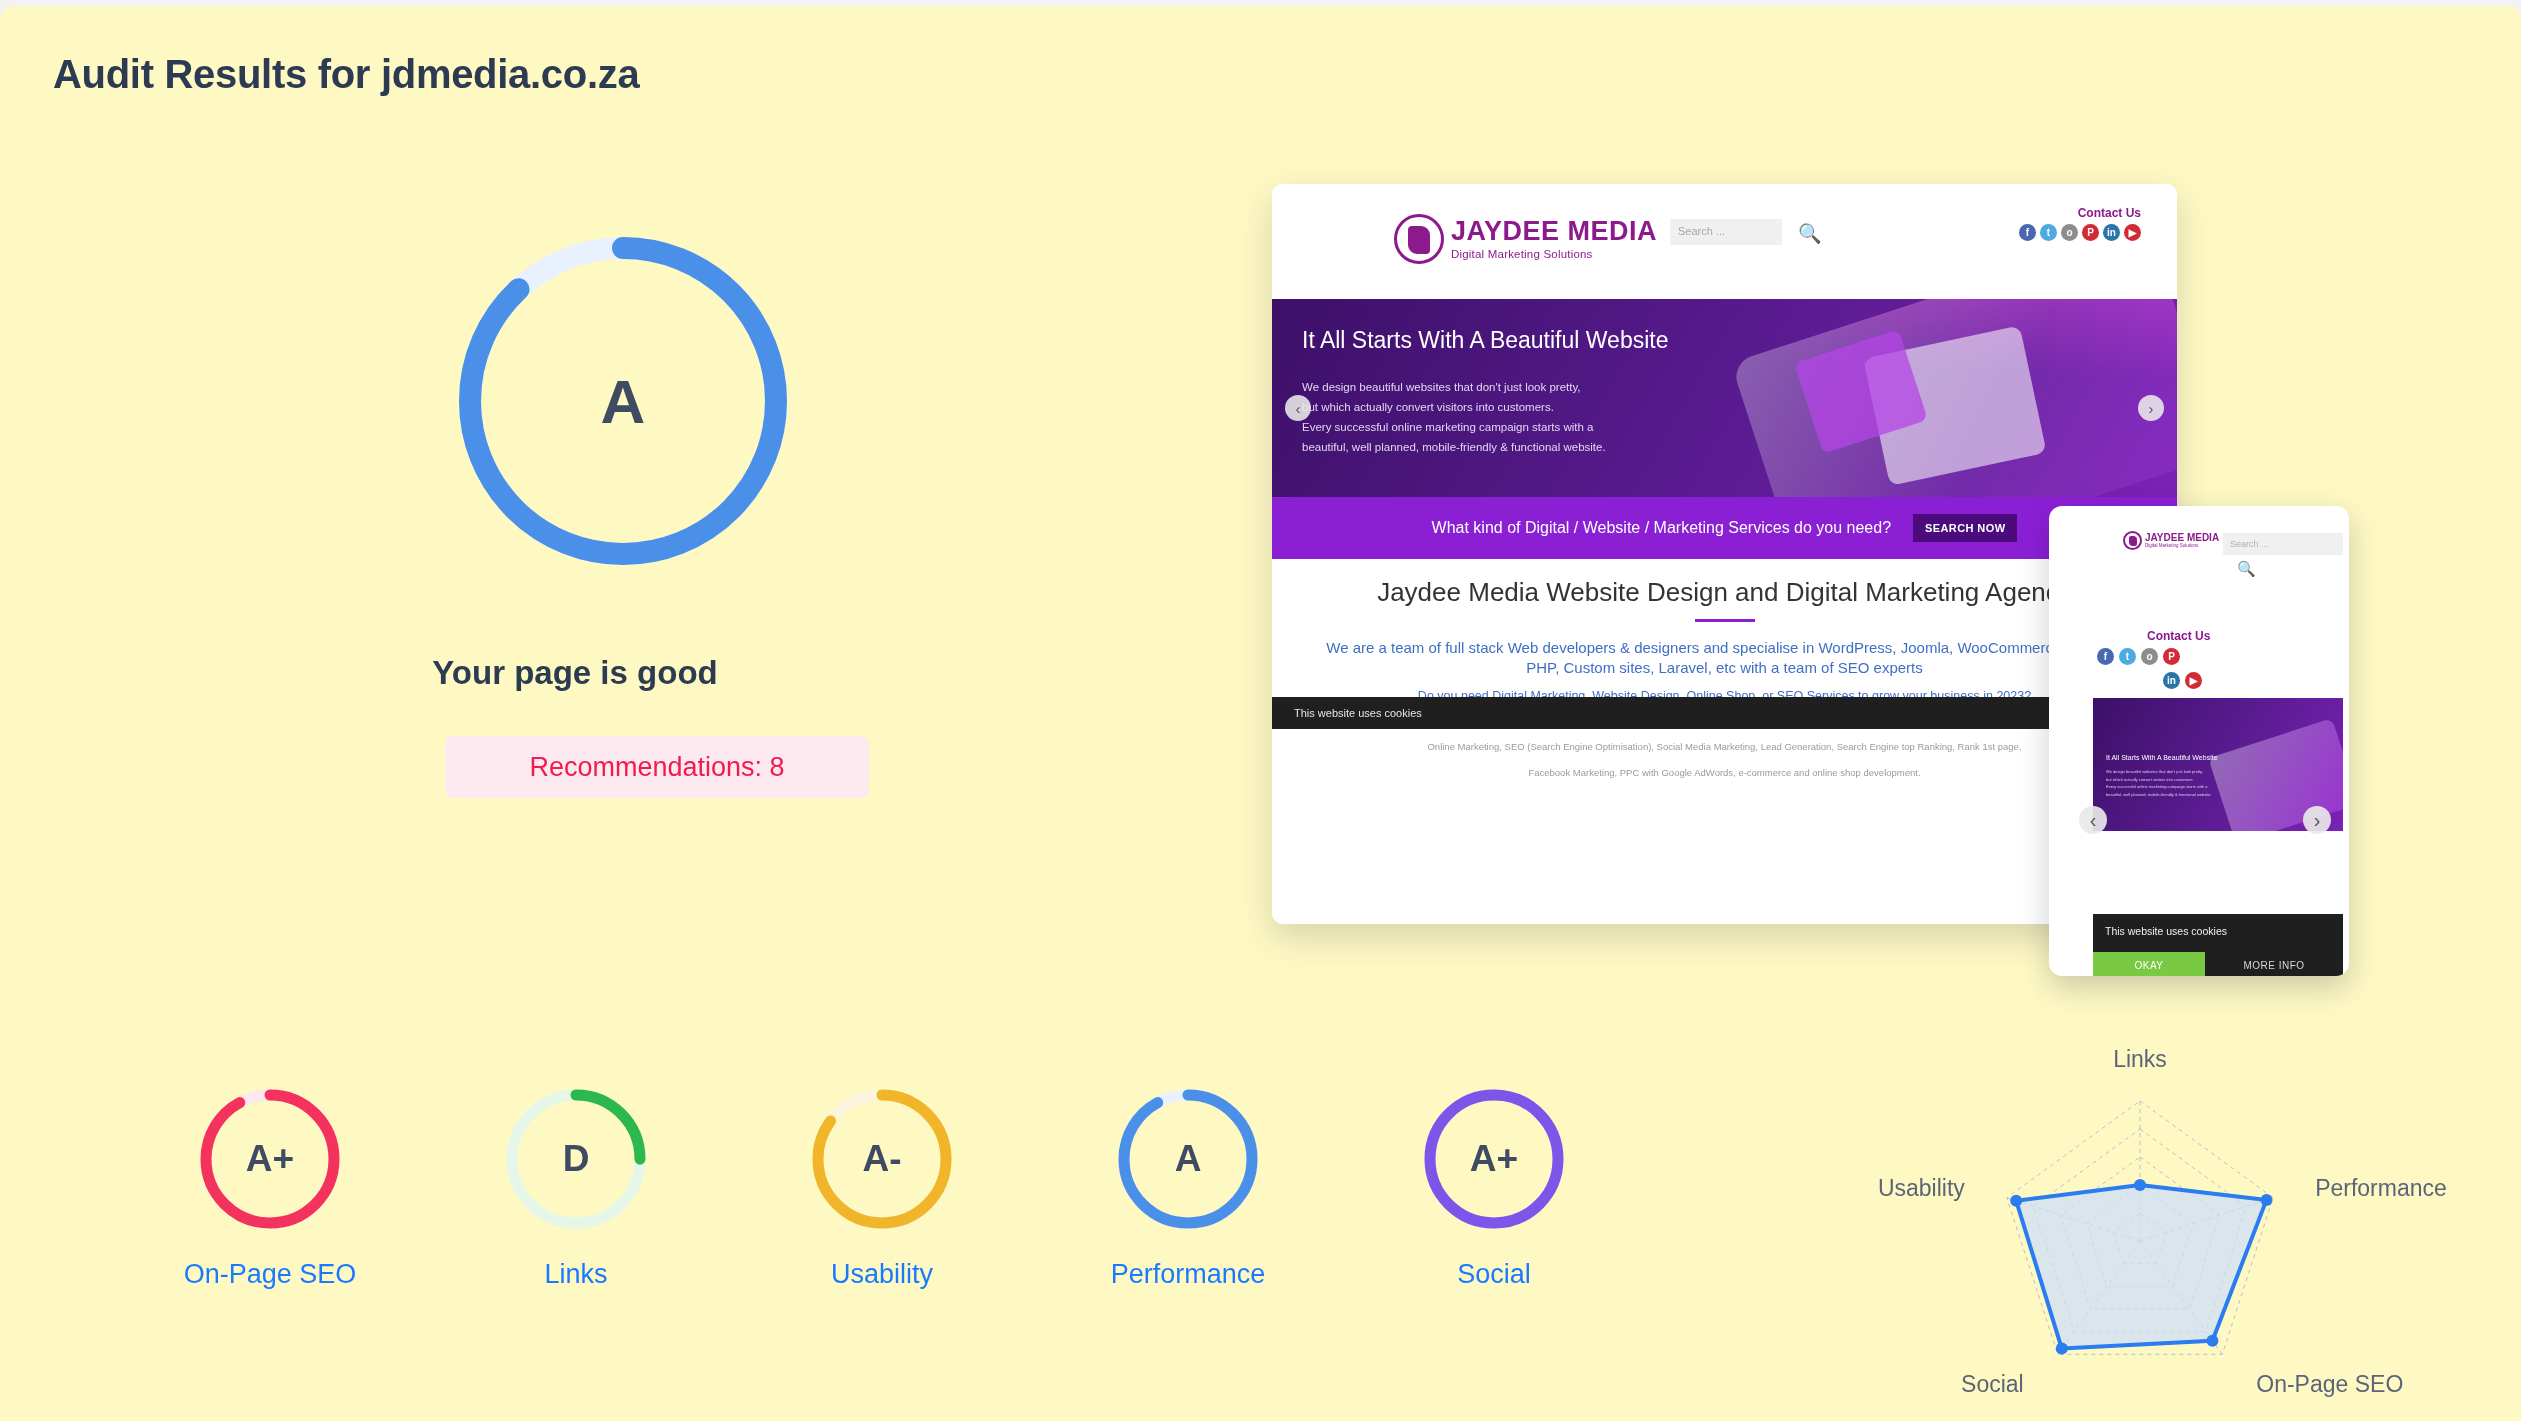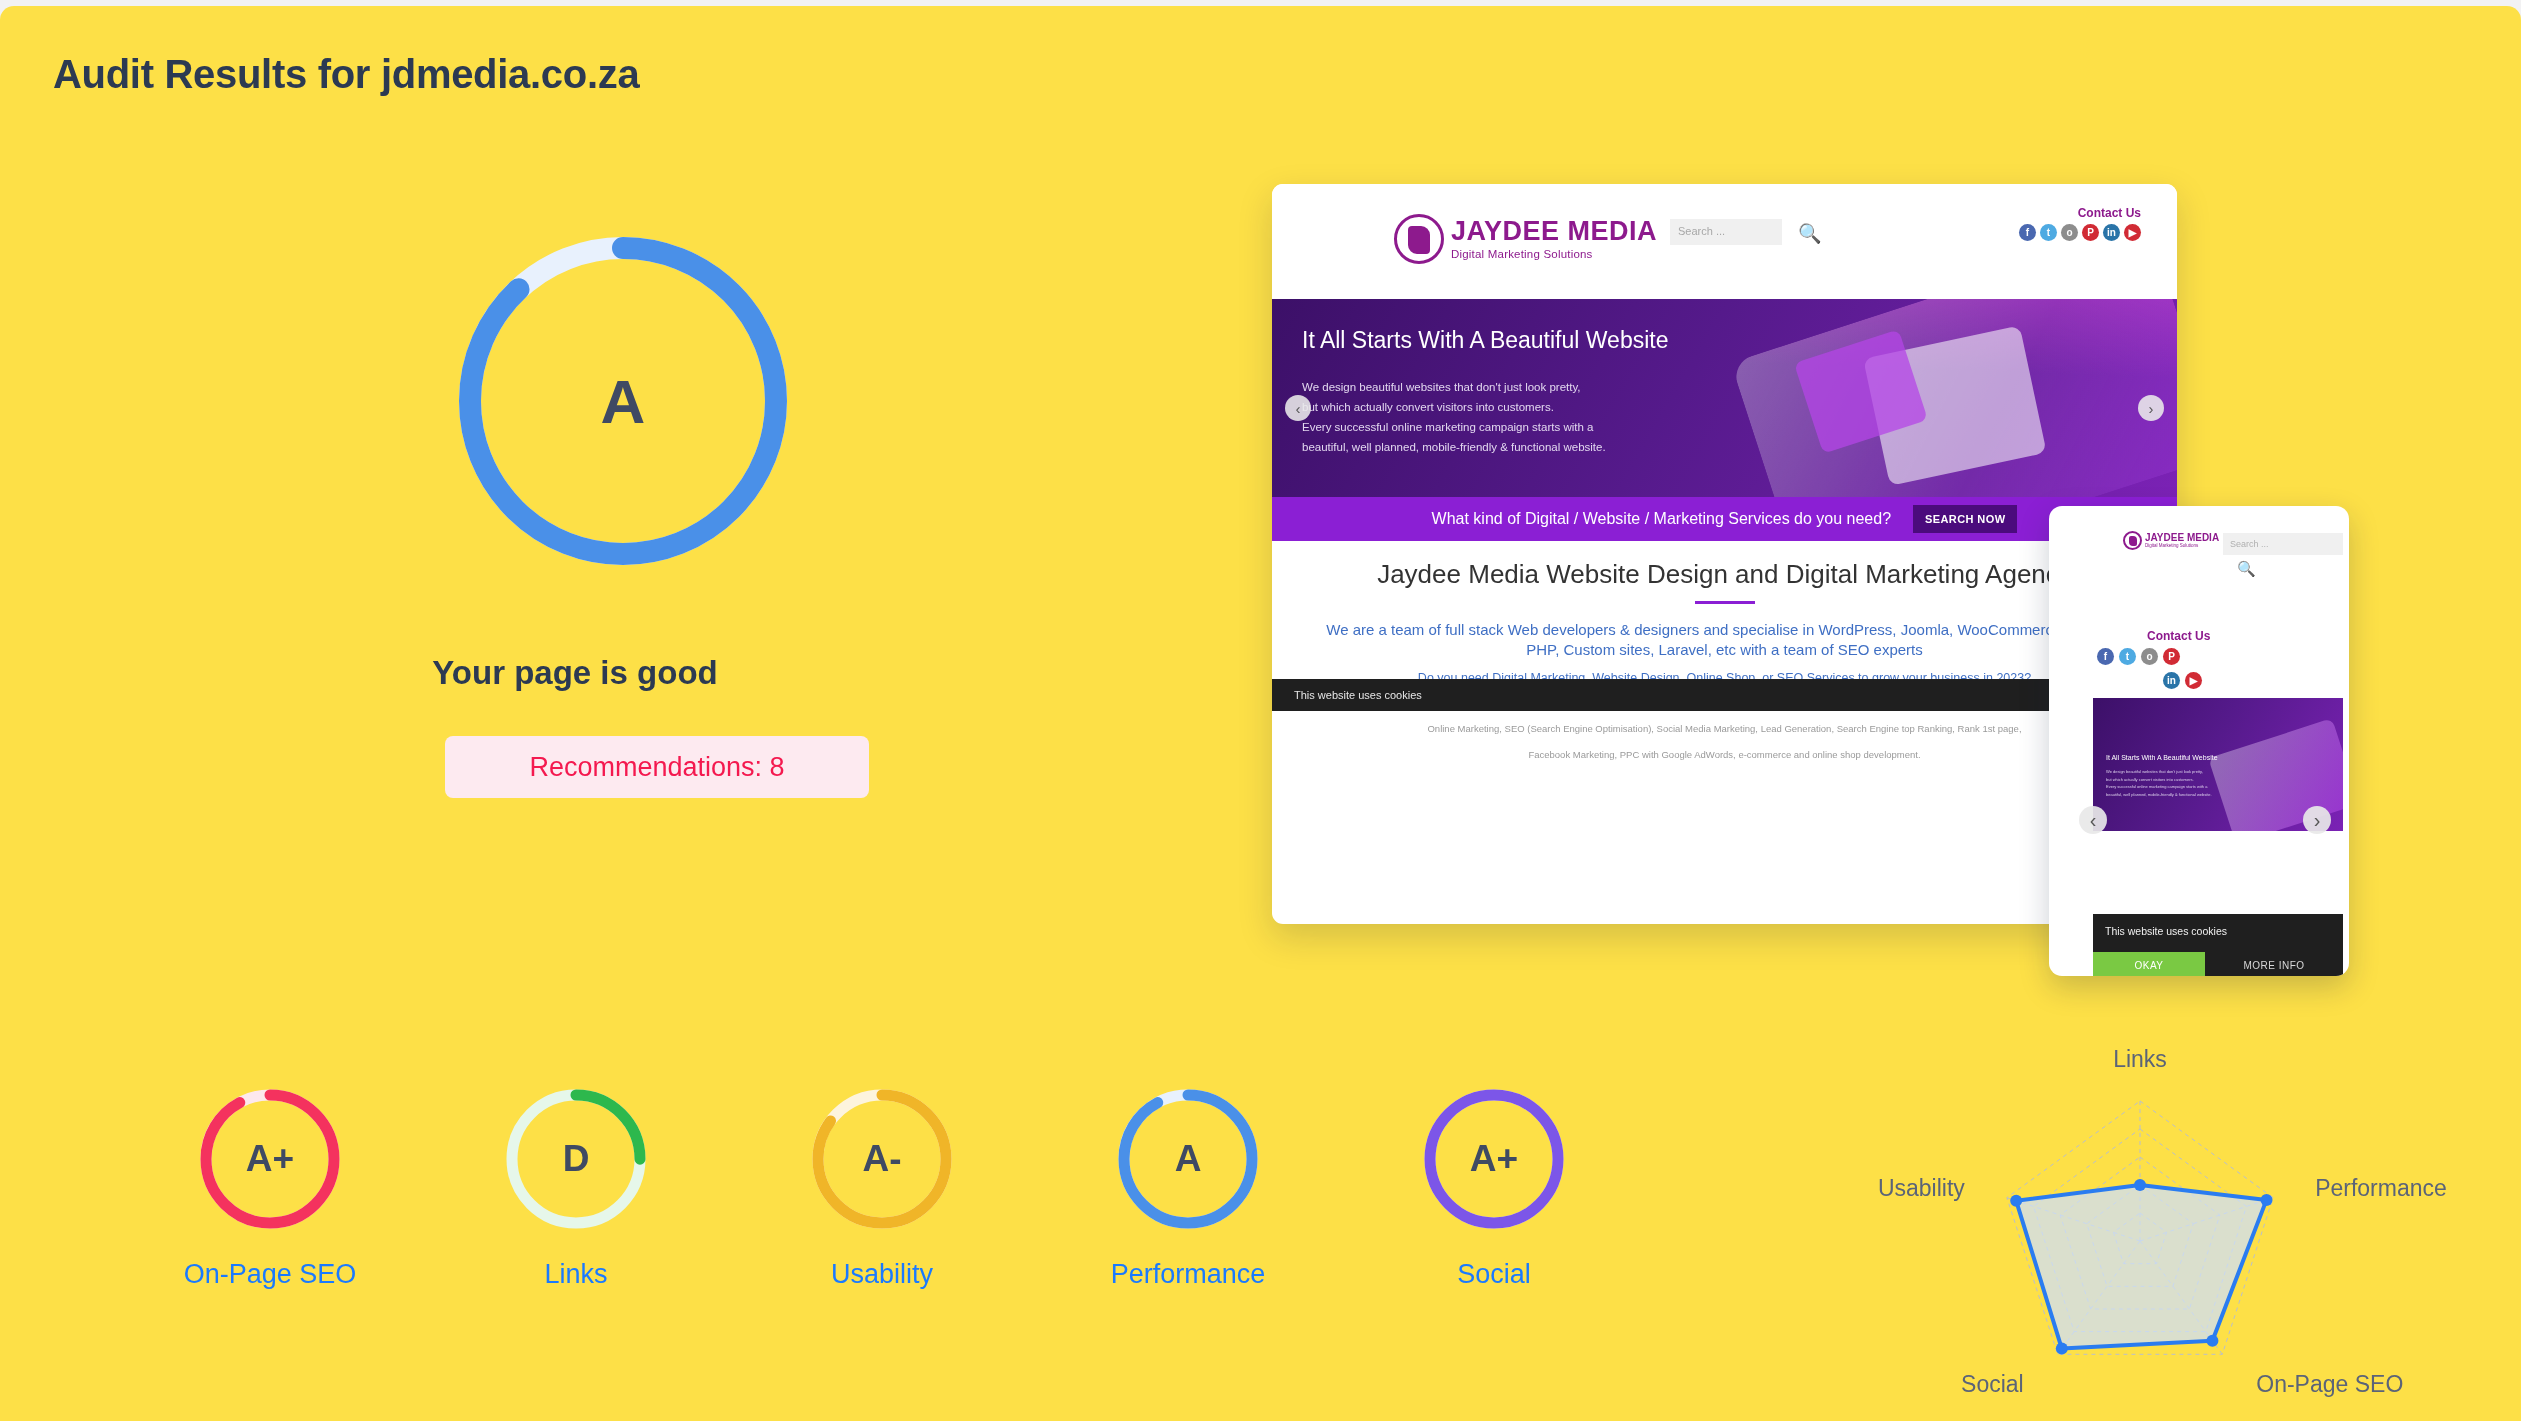--- a/index.html
+++ b/index.html
@@ -6,21 +6,21 @@
   html, body {
     width: 2521px; height: 1421px;
     background: #f2f2f3;
     font-family: "Liberation Sans", sans-serif;
     overflow: hidden;
   }
   .page-card {
     position: absolute;
     left: 0; top: 6px;
     width: 2521px; height: 1415px;
-    background: #fde047;
+    background: #fef9c3;
     border-top-left-radius: 14px;
     border-top-right-radius: 14px;
   }
   .page-title {
     position: absolute;
     left: 53px; top: 46px;
     font-size: 40px; font-weight: bold;
     color: #2c3a52;
     letter-spacing: -0.3px;
   }
@@ -133,21 +133,21 @@
     border-radius: 8px;
   }
   .hero-arrow {
     position: absolute; top: 96px; width: 26px; height: 26px; border-radius: 50%;
     background: rgba(235,235,235,0.88); color: #555;
     display: flex; align-items: center; justify-content: center; font-size: 15px;
   }
   .hero-arrow.left { left: 13px; }
   .hero-arrow.right { right: 13px; }
   .pd-cta {
-    height: 44px; background: #8b1fd4;
+    height: 62px; background: #8b1fd4;
     display: flex; align-items: center; justify-content: center; gap: 22px;
   }
   .pd-cta-text { font-size: 16px; color: #fff; }
   .pd-cta-btn { background: #4b0b7d; color: #fff; font-size: 11px; font-weight: bold; padding: 8px 12px; letter-spacing: 0.4px; }
   .pd-body { position: relative; background: #fff; padding-top: 18px; height: 218px; }
   .pd-h2 { text-align: center; font-size: 26px; color: #333; white-space: nowrap; }
   .pd-rule { width: 60px; height: 3px; background: #8b1fd4; margin: 11px auto 0; }
   .pd-lead { text-align: center; font-size: 15px; color: #3f6fc4; line-height: 1.35; margin-top: 16px; padding: 0 42px; }
   .pd-sub { text-align: center; font-size: 12.5px; color: #3f6fc4; margin-top: 10px; }
   .pd-fine { text-align: center; font-size: 9.5px; color: #9a9a9a; margin-top: 10px; line-height: 1.7; padding: 0 22px; }

